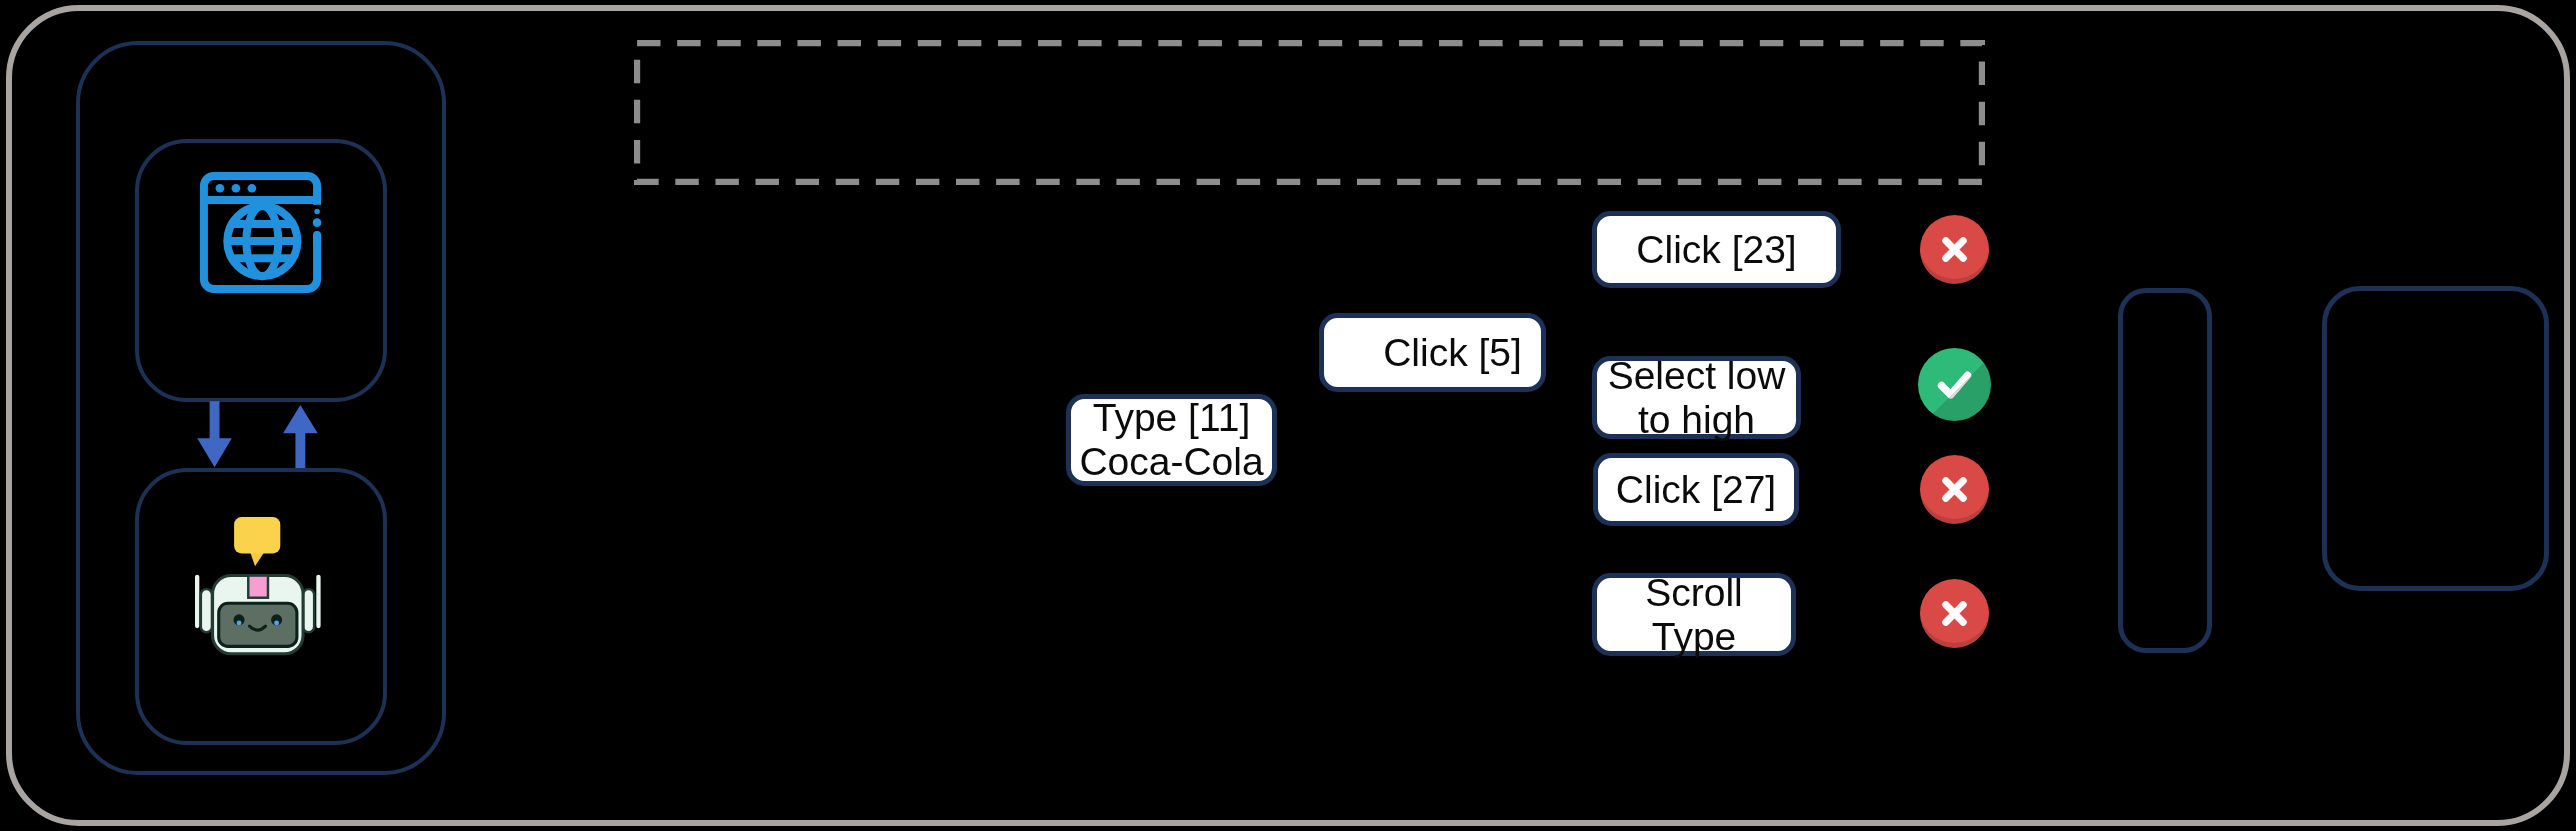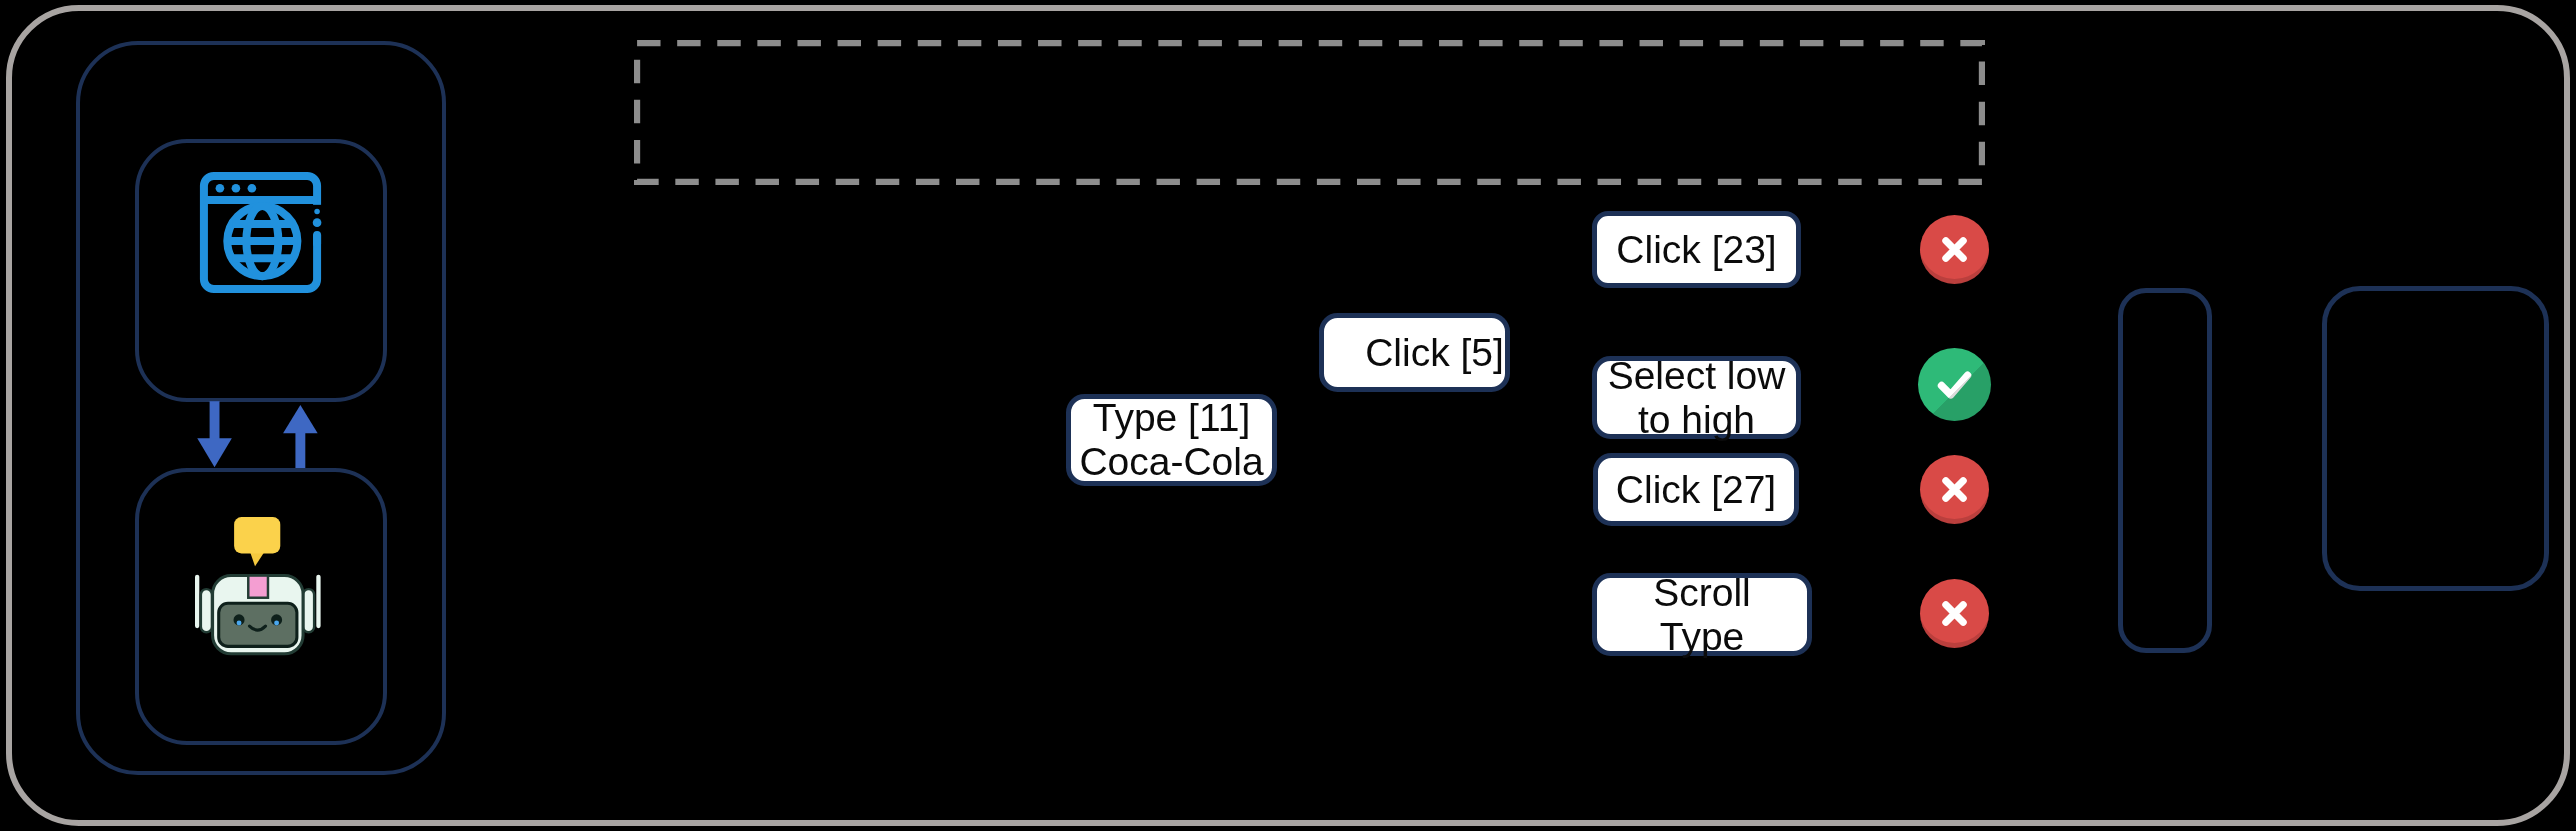--- a/index.html
+++ b/index.html
@@ -24,26 +24,26 @@
 
   
   .dashed-box{position:absolute;left:634px;top:40px;width:1351px;height:145px;}
 
   
   .action{position:absolute;background:var(--box-bg);border:5px solid var(--navy);
           border-radius:18.5px;box-sizing:border-box;display:flex;flex-direction:column;
           align-items:center;justify-content:center;color:var(--text);
           font-size:39px;line-height:1.12;text-align:center;white-space:nowrap;}
   .act-type11{left:1066px;top:394px;width:211px;height:92px;}
-  .act-click5{left:1319px;top:313px;width:191px;height:79px;padding-left:40px;}
+  .act-click5{left:1319px;top:313px;width:227px;height:79px;padding-left:40px;}
   .act-click12{left:1319px;top:495px;width:209px;height:80px;}
-  .act-click23{left:1592px;top:211px;width:209px;height:77px;border-radius:16px;}
+  .act-click23{left:1592px;top:211px;width:249px;height:77px;}
   .act-select{left:1592px;top:356px;width:209px;height:83px;}
   .act-click27{left:1593px;top:453px;width:206px;height:73px;}
-  .act-scroll{left:1592px;top:573px;width:220px;height:83px;}
+  .act-scroll{left:1592px;top:573px;width:204px;height:83px;}
 
   
   .status{position:absolute;border-radius:50%;display:flex;align-items:center;
           justify-content:center;}
   .status svg{width:74%;height:74%;}
   .status::after{content:"";position:absolute;inset:0;border-radius:50%;pointer-events:none;}
   .st-error{width:69px;height:69px;background:var(--error);}
   .st-error::after{box-shadow:inset 0 -6.2px 0 -1.2px rgba(0,0,0,.14);}
   .st-success{width:73px;height:73px;background:var(--success);}
   .st-success::after{background:linear-gradient(135deg,rgba(0,0,0,0) 55%,rgba(0,0,0,.14) 55.5%);}

